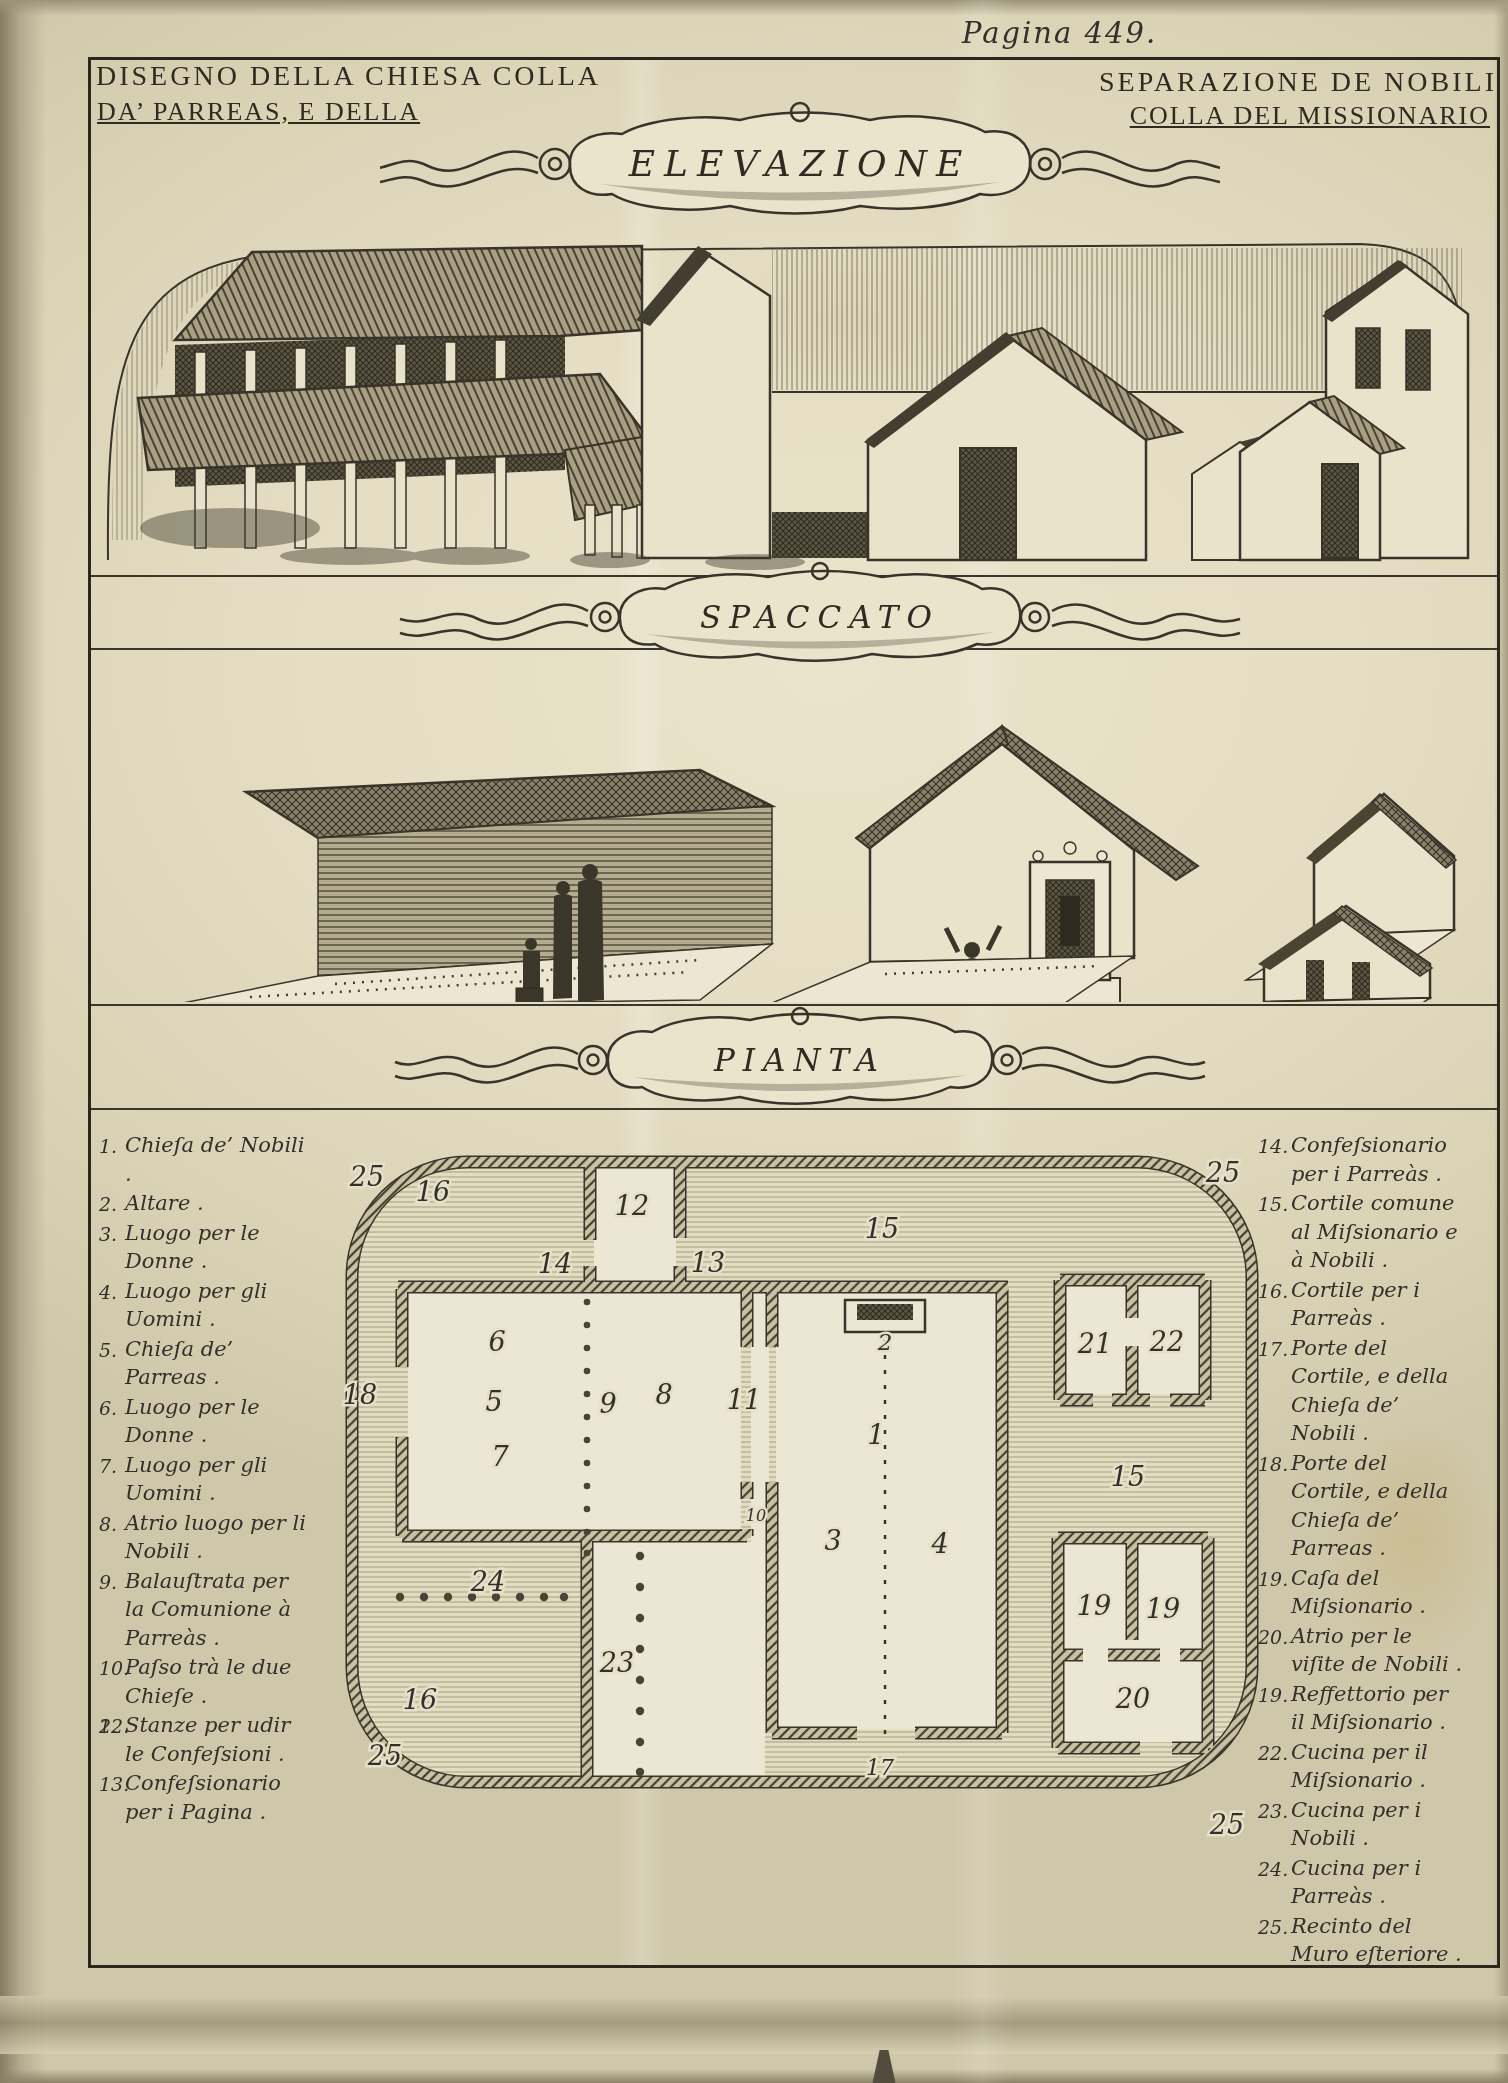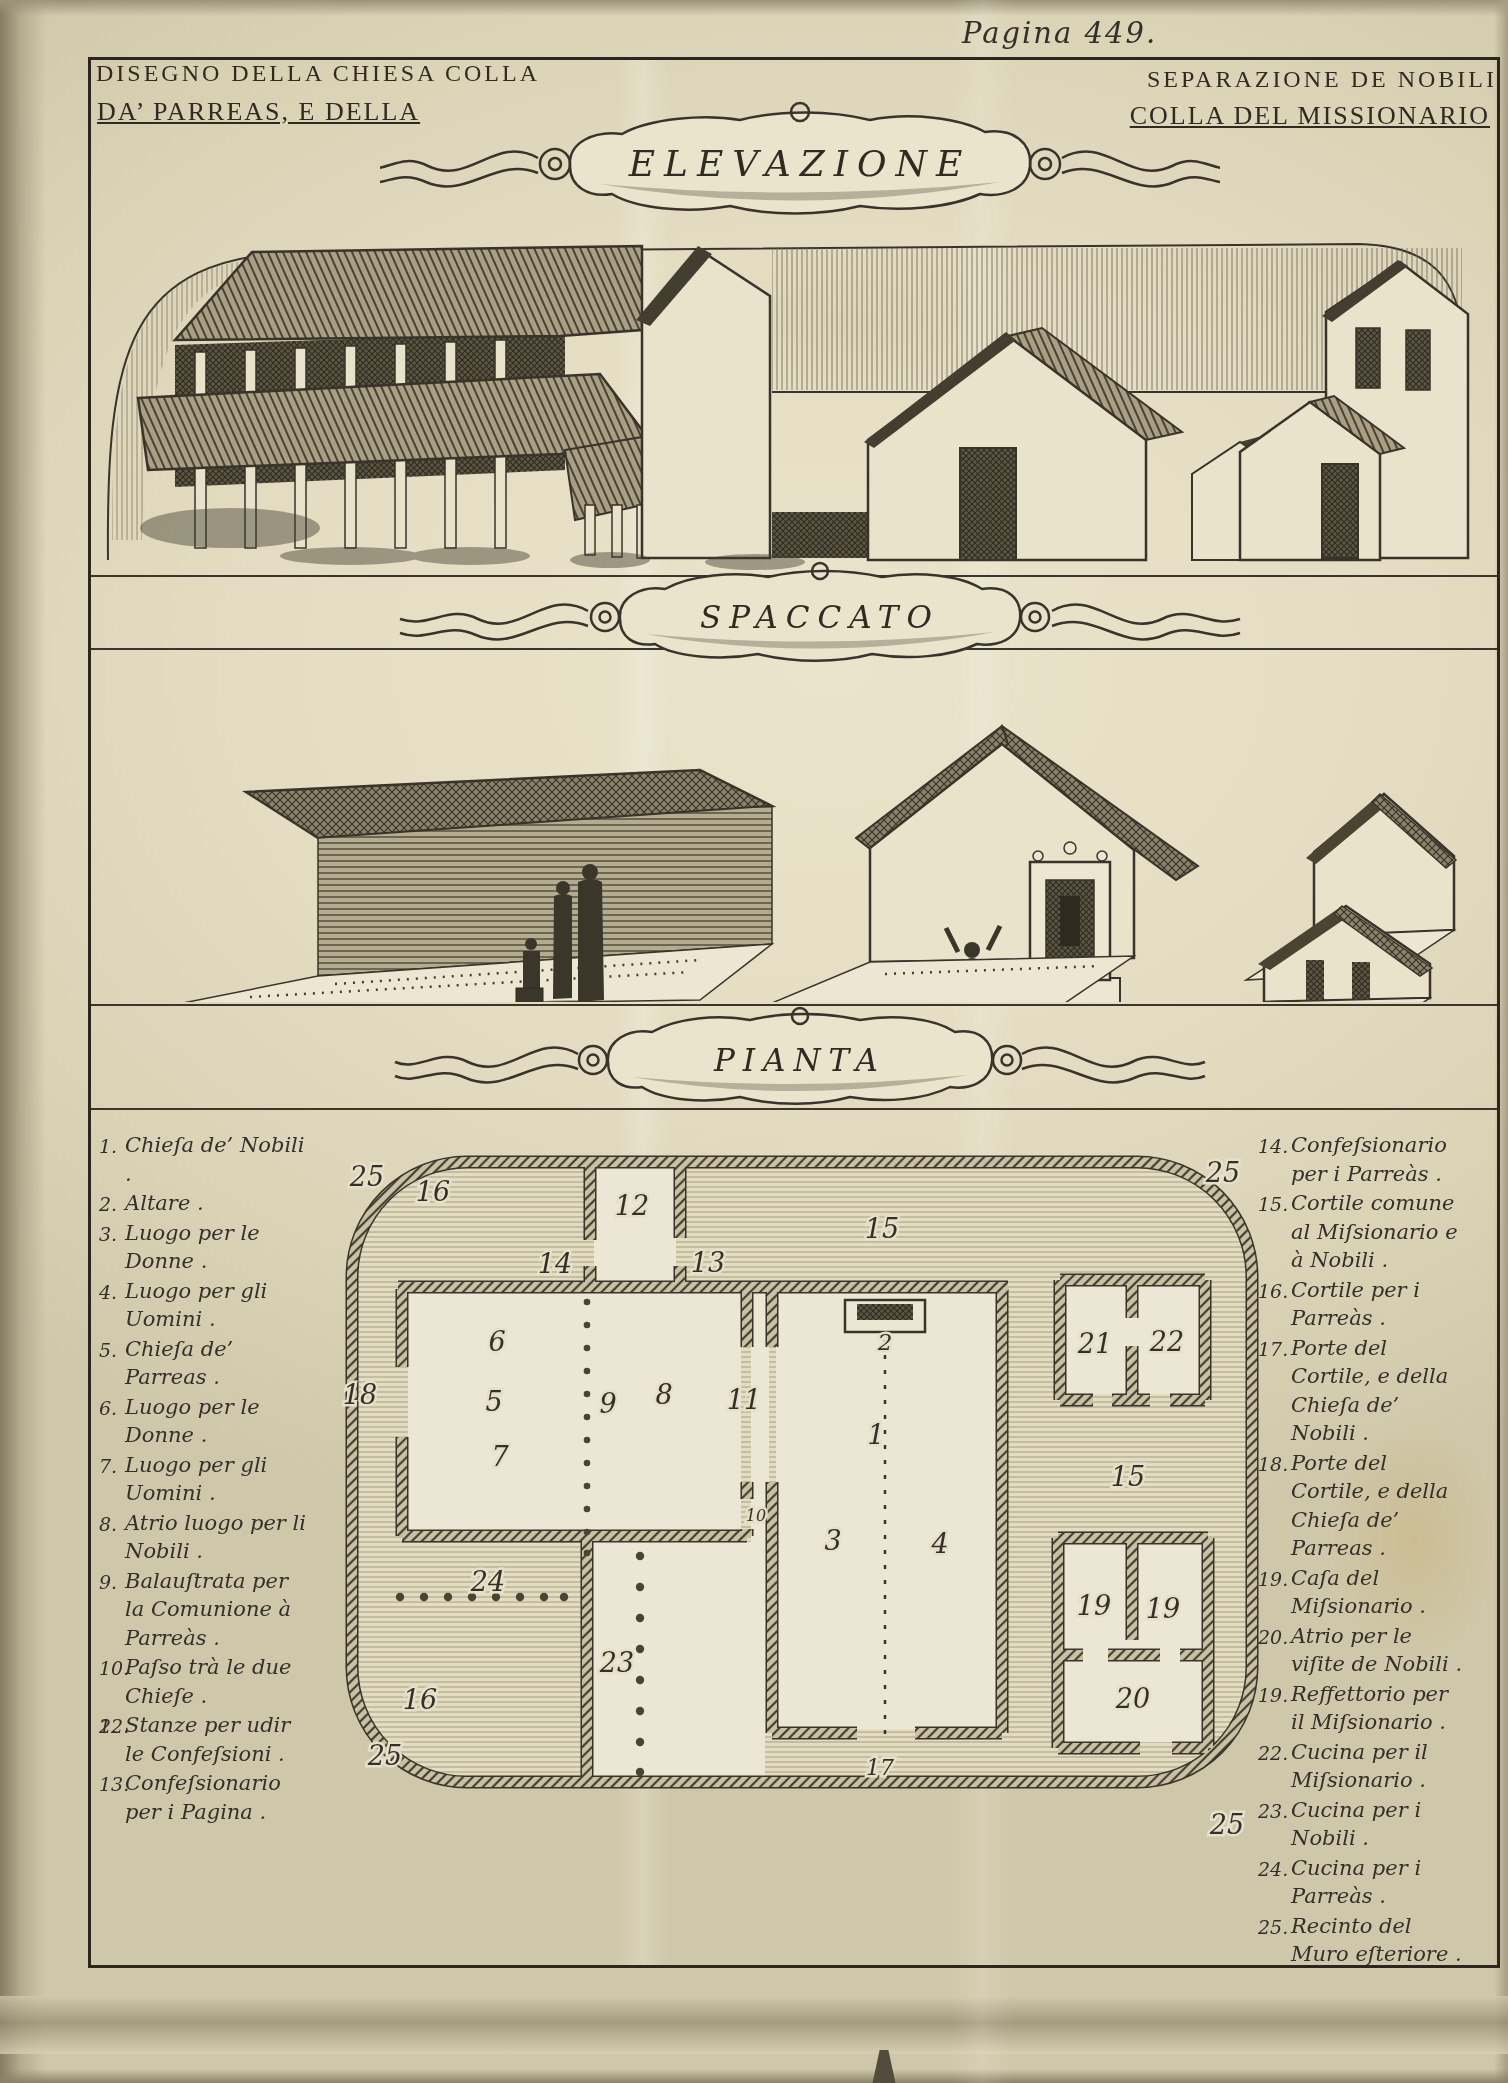--- a/index.html
+++ b/index.html
@@ -24,21 +24,21 @@
            background:linear-gradient(90deg,rgba(0,0,0,0),rgba(255,255,248,.14),rgba(0,0,0,0));}
   .stain1{left:1330px;top:1420px;width:170px;height:240px;border-radius:50%;
           background:radial-gradient(closest-side,rgba(193,160,88,.28),rgba(0,0,0,0));}
   .stain2{left:410px;top:1530px;width:220px;height:160px;border-radius:50%;
           background:radial-gradient(closest-side,rgba(185,158,95,.13),rgba(0,0,0,0));}
   .stain3{left:690px;top:240px;width:320px;height:170px;border-radius:50%;
           background:radial-gradient(closest-side,rgba(180,155,95,.10),rgba(0,0,0,0));}
   .plate-border{left:88px;top:57px;width:1406px;height:1905px;border:3px solid #2b271d;}
   .rule{left:91px;width:1406px;height:2px;background:#3a362b;}
   .caps{font-family:"Liberation Serif", serif;font-weight:normal;white-space:nowrap;color:#2f2b20;}
-  .t1{font-size:24px;letter-spacing:3px;}
+  .t1{font-size:28px;letter-spacing:3px;}
   .t2{font-size:26px;letter-spacing:2px;text-decoration:underline;}
   .pagina{font-style:italic;font-size:29px;letter-spacing:2px;white-space:nowrap;color:#33302a;}
   .legend{top:1131px;font-style:italic;font-size:21px;line-height:28.5px;color:#33302a;}
   .legend-left{left:99px;width:214px;}
   .legend-right{left:1258px;width:206px;}
   .lg-item{position:relative;padding-left:26px;margin-bottom:1px;}
   .legend-right .lg-item{padding-left:33px;}
   .lg-num{position:absolute;left:0;top:1px;font-size:19px;}
   .cart-text{font-family:"DejaVu Serif", serif;font-style:italic;fill:#2f2b20;text-anchor:middle;}
   svg{display:block;}

